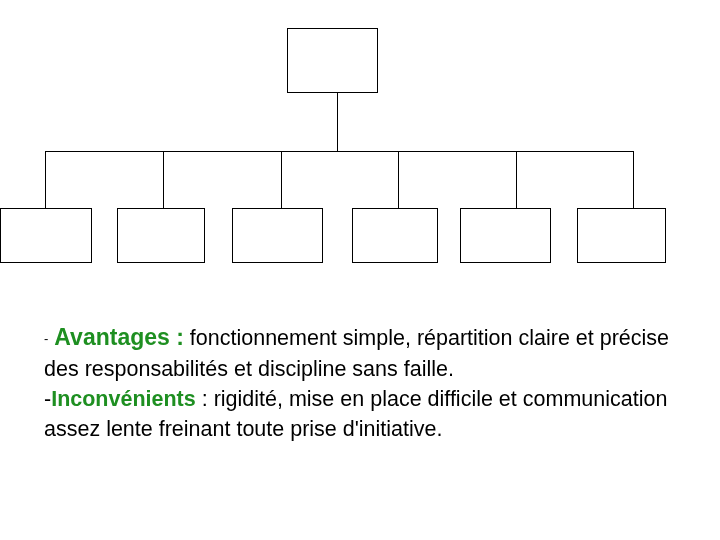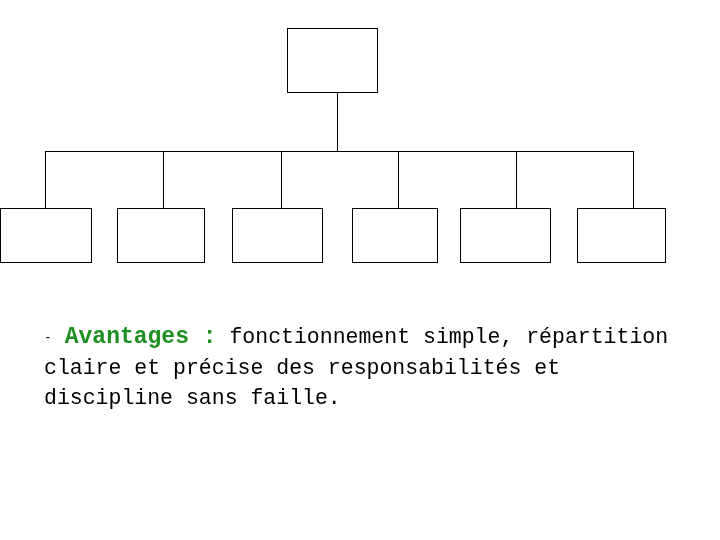--- a/index.html
+++ b/index.html
@@ -10,21 +10,20 @@
     width: 720px;
     height: 540px;
     background: #ffffff;
     font-family: "Liberation Sans", sans-serif;
     overflow: hidden;
   }
   .slide {
     position: relative;
     width: 720px;
     height: 385px;
-    font-family: Liberation Mono, monospace;
   }
   .diagram {
     position: absolute;
     left: 0;
     top: 0;
     width: 720px;
     height: 300px;
   }
   .node {
     position: absolute;
@@ -98,15 +97,16 @@
       <span></span>
     </div>
     <div class="node" style="left:577px; top:208px; width:89px; height:55px;">
       <span></span>
     </div>
 
   </div>
 
   <div class="text-block">
     <p class="para"><span class="lead-dash">-</span> <span class="kw kw-big">Avantages :</span><span> fonctionnement simple, répartition claire et précise des responsabilités et discipline sans faille.</span></p>
+    <p class="para"><span>-</span><span class="kw">Inconvénients</span><span> : rigidité, mise en place difficile et communication assez lente freinant toute prise d'initiative.</span></p>
   </div>
 
 </div>
 
 </body></html>

